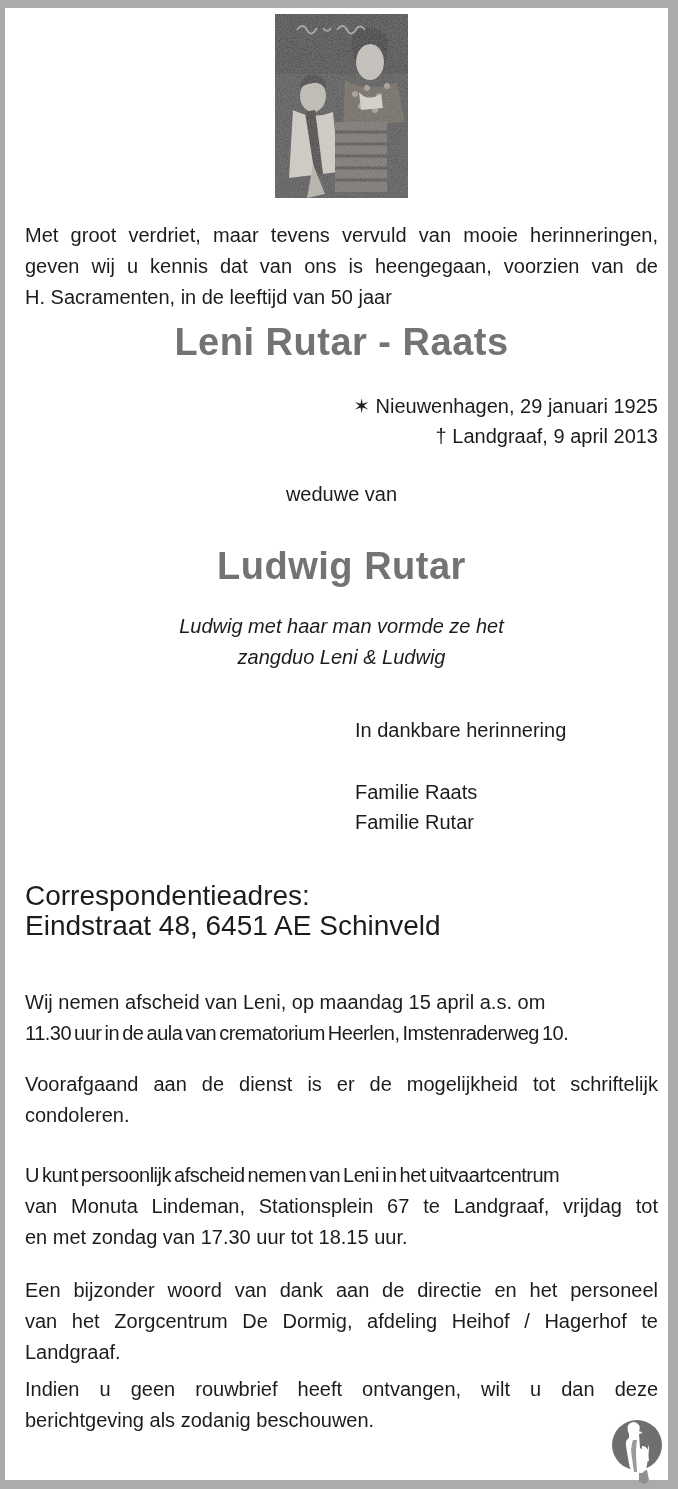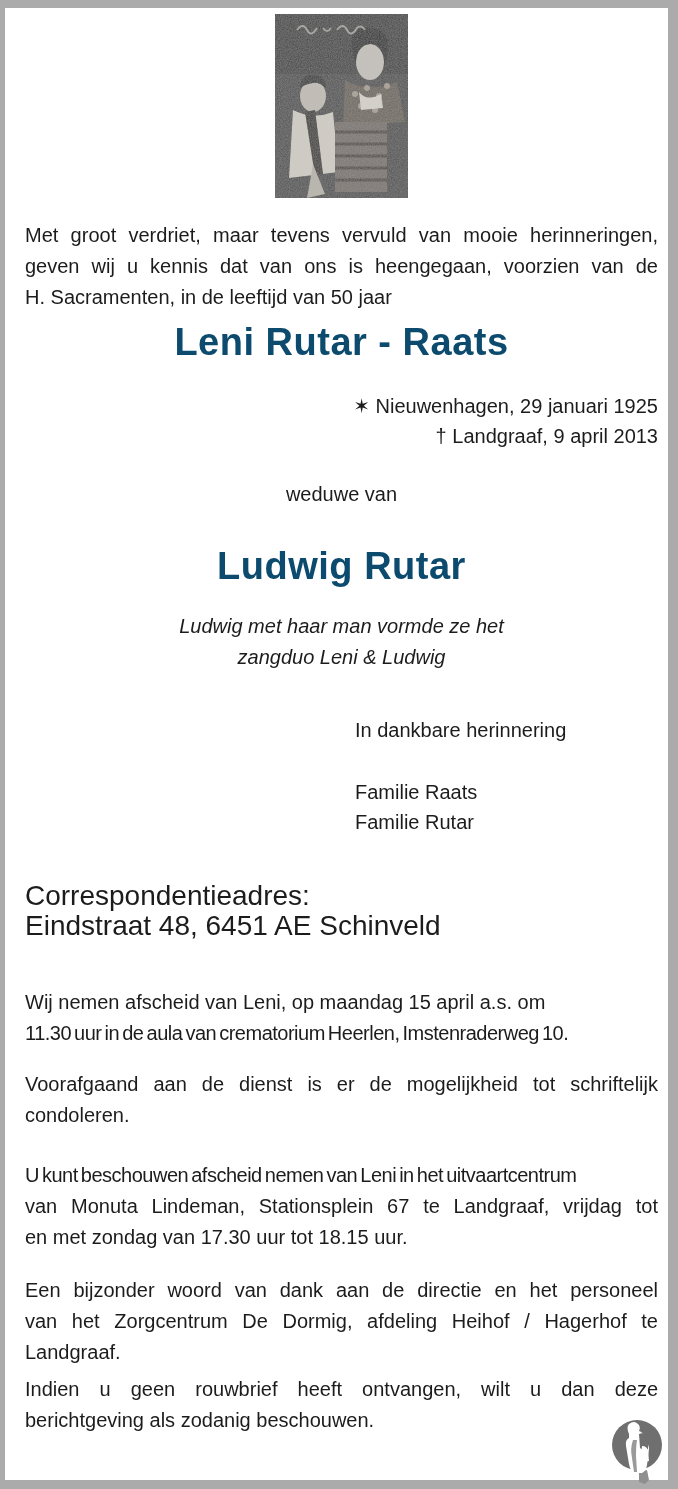--- a/index.html
+++ b/index.html
@@ -31,21 +31,21 @@
   }
   .line{white-space:nowrap;}
   .line.j{ text-align:justify; text-align-last:justify; white-space:normal; }
   .line.t{ letter-spacing:-0.5px; word-spacing:-2px; }
   .intro{margin-top:22px;}
   .big-name{
     margin-top:6px;
     font-size:38px;
     line-height:46px;
     font-weight:bold;
-    color:#0c4a6e;
+    color:#737373;
     text-align:center;
     letter-spacing:0.5px;
   }
   .dates{
     margin-top:26px;
     text-align:right;
     font-size:20px;
     line-height:30px;
   }
   .relation{
@@ -185,21 +185,21 @@
         <div class="line">Wij nemen afscheid van Leni, op maandag 15 april a.s. om</div>
         <div class="line t">11.30 uur in de aula van crematorium Heerlen, Imstenraderweg 10.</div>
       </div>
 
       <div class="para p-voorafgaand">
         <div class="line j">Voorafgaand aan de dienst is er de mogelijkheid tot schriftelijk</div>
         <div class="line">condoleren.</div>
       </div>
 
       <div class="para p-afscheid">
-        <div class="line t">U kunt beschouwen afscheid nemen van Leni in het uitvaartcentrum</div>
+        <div class="line t">U kunt persoonlijk afscheid nemen van Leni in het uitvaartcentrum</div>
         <div class="line j">van Monuta Lindeman, Stationsplein 67 te Landgraaf, vrijdag tot</div>
         <div class="line">en met zondag van 17.30 uur tot 18.15 uur.</div>
       </div>
 
       <div class="para p-dank">
         <div class="line j">Een bijzonder woord van dank aan de directie en het personeel</div>
         <div class="line j">van het Zorgcentrum De Dormig, afdeling Heihof / Hagerhof te</div>
         <div class="line">Landgraaf.</div>
       </div>
 

